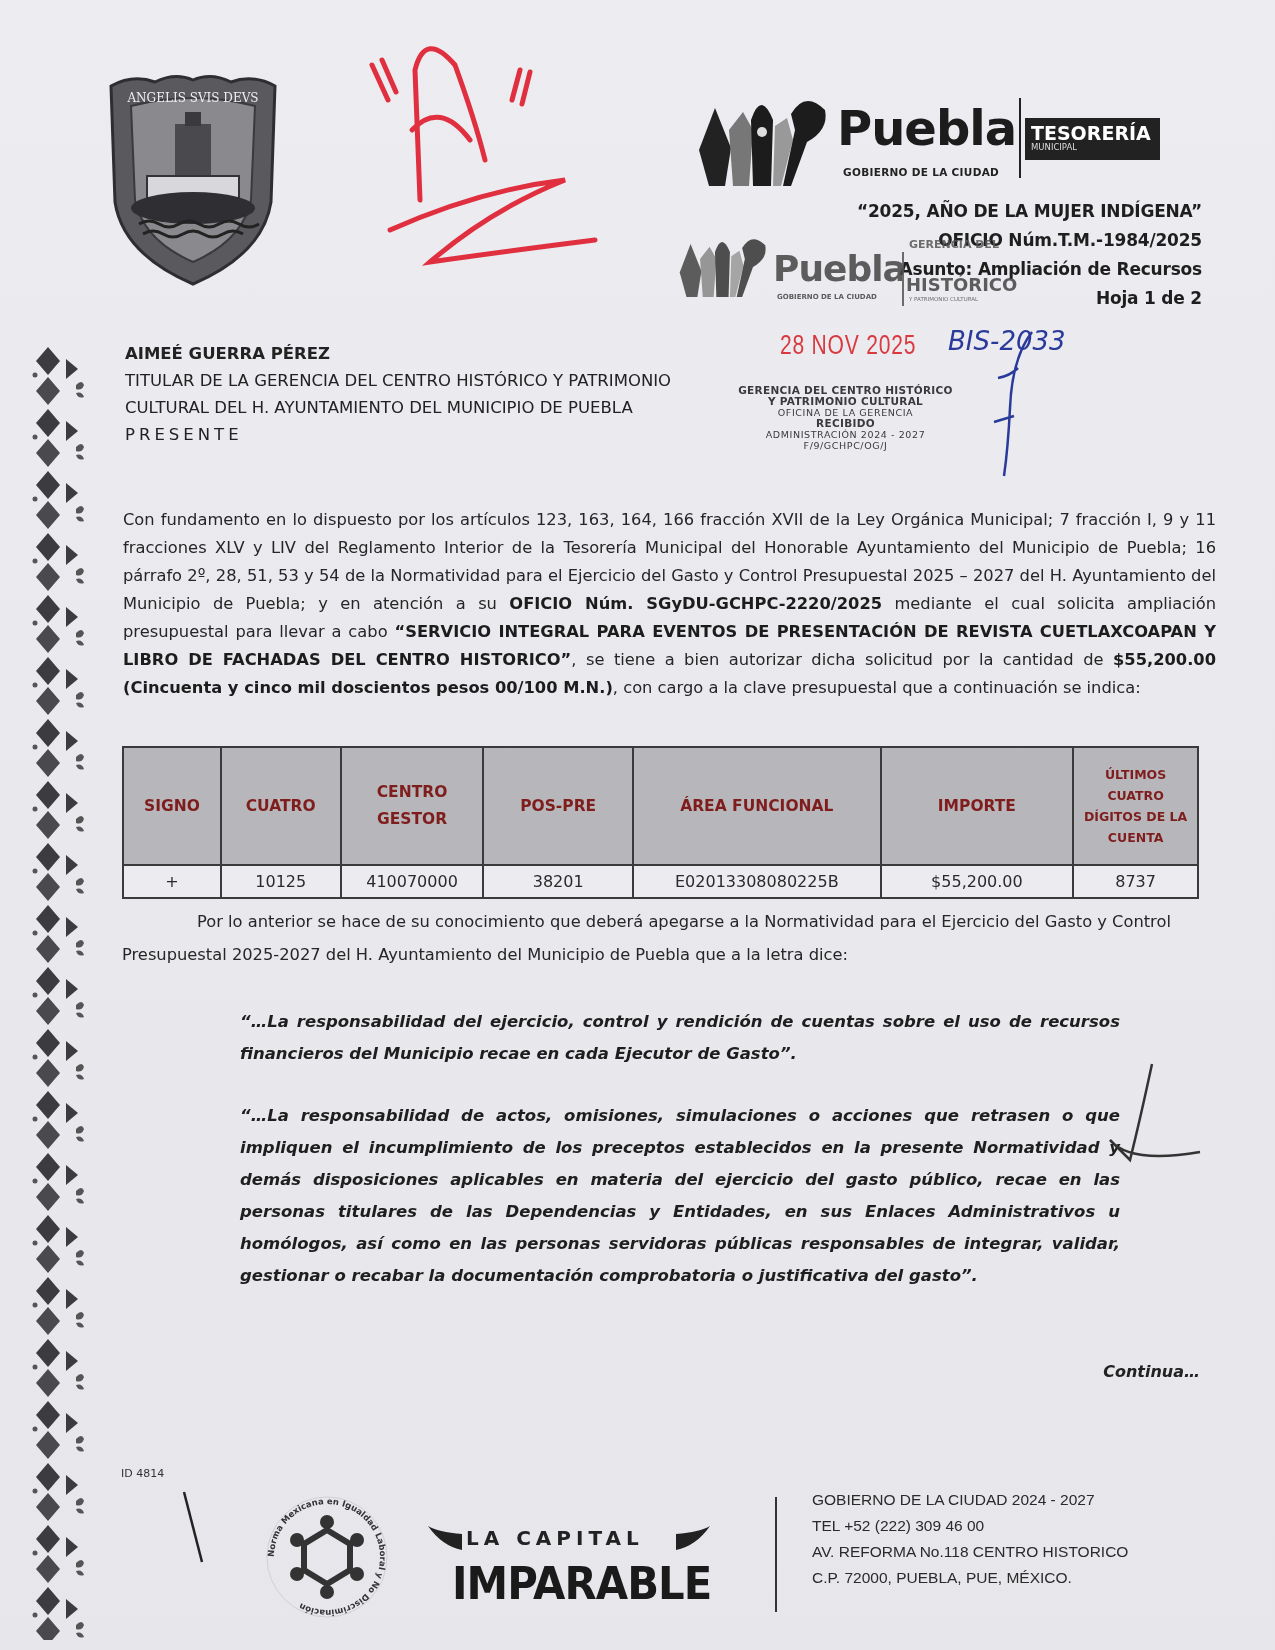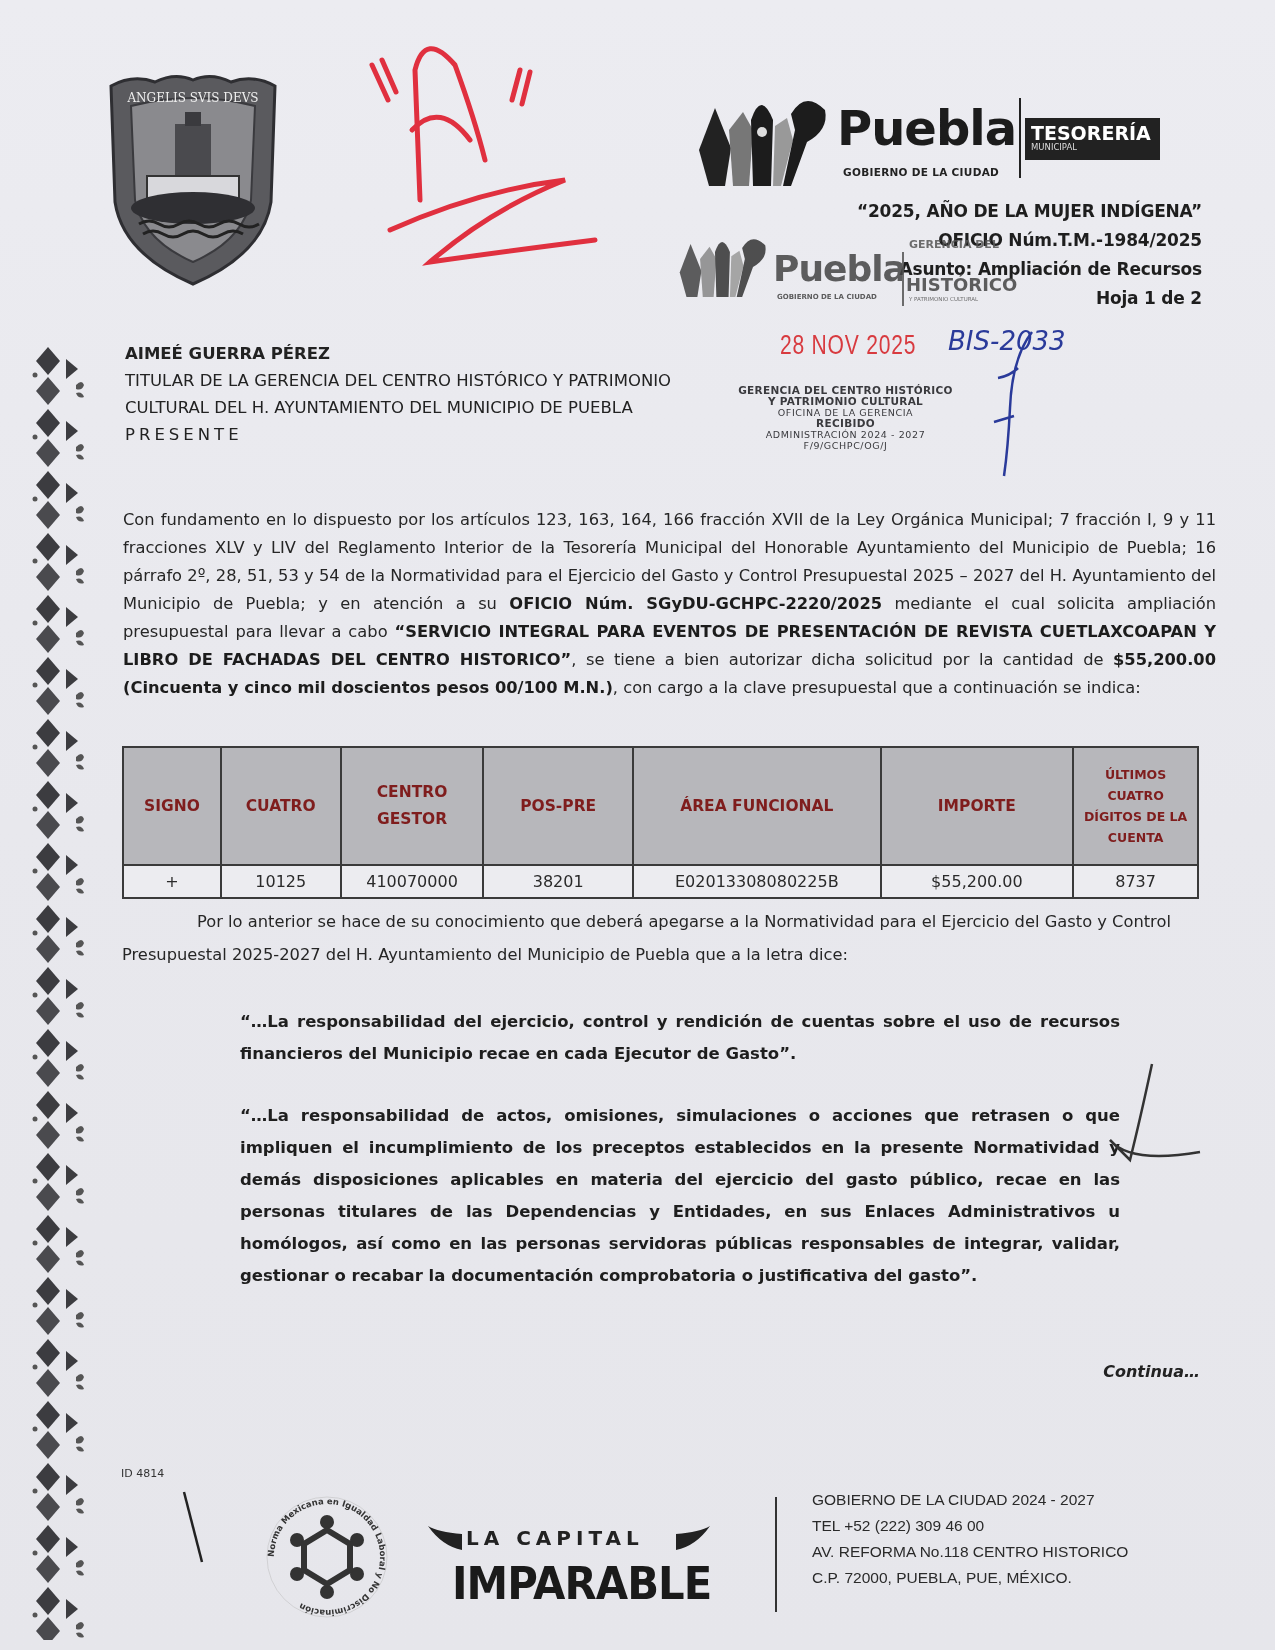--- a/index.html
+++ b/index.html
@@ -67,21 +67,21 @@
   .tbl th { background: #b7b7bb; font-weight: bold; color: #7f1d1d; font-size: 15.5px; line-height: 27px; height: 90px; padding: 13px 2px; }
   .tbl th.small { font-size: 12.5px; line-height: 21px; }
   .tbl td { background: #ececf0; height: 29px; font-size: 16px; color: #2a2a2a; }
 
   .para2 {
     left: 122px; top: 905px; width: 1078px; font-size: 16.3px; line-height: 33px; color: #262626;
   }
   .para2 .indent { display: inline-block; width: 75px; }
 
   .quote {
-    position: absolute; left: 240px; width: 880px; font-weight: bold; 
+    position: absolute; left: 240px; width: 880px; font-weight: bold; font-style: italic;
     font-size: 16.5px; line-height: 32px; color: #1e1e1e; text-align: justify;
   }
   .q1 { top: 1006px; }
   .q2 { top: 1100px; }
 
   .continua { right: 75px; top: 1362px; font-weight: bold; font-style: italic; font-size: 16px; color: #222; }
 
   
   .id-label { left: 121px; top: 1467px; font-size: 11px; color: #333; }
   .seal { left: 262px; top: 1492px; width: 130px; height: 130px; }

